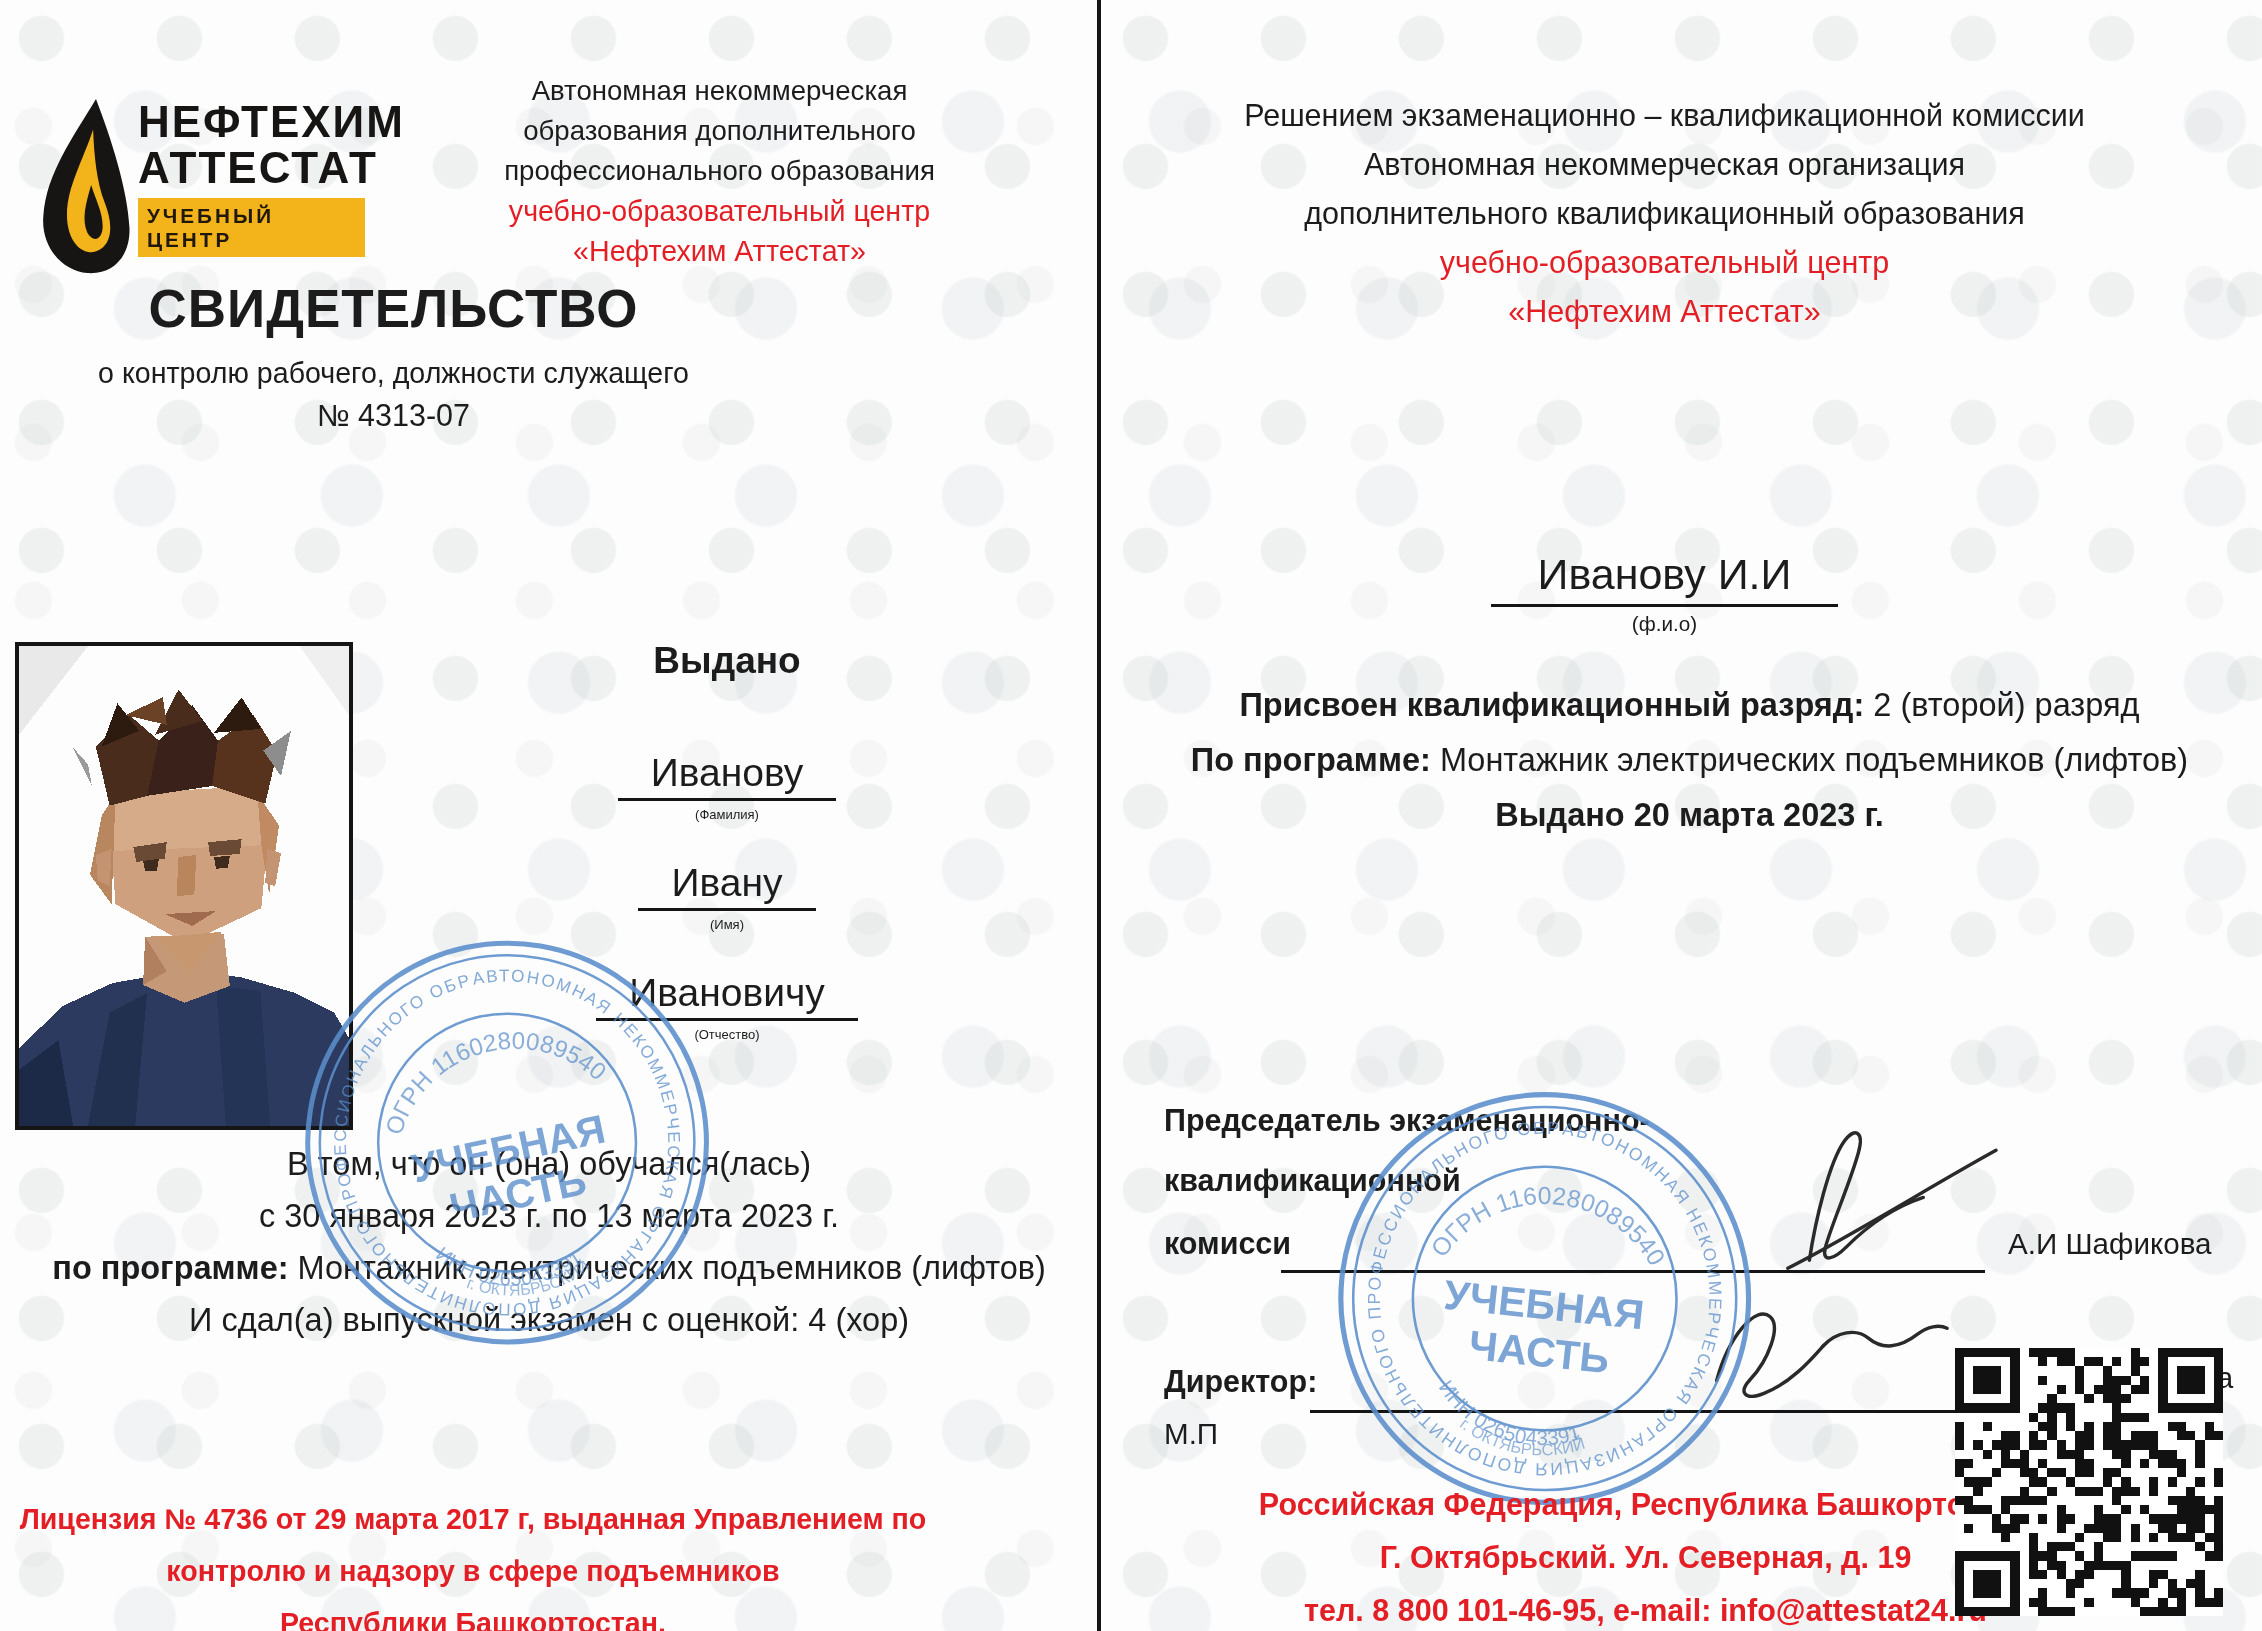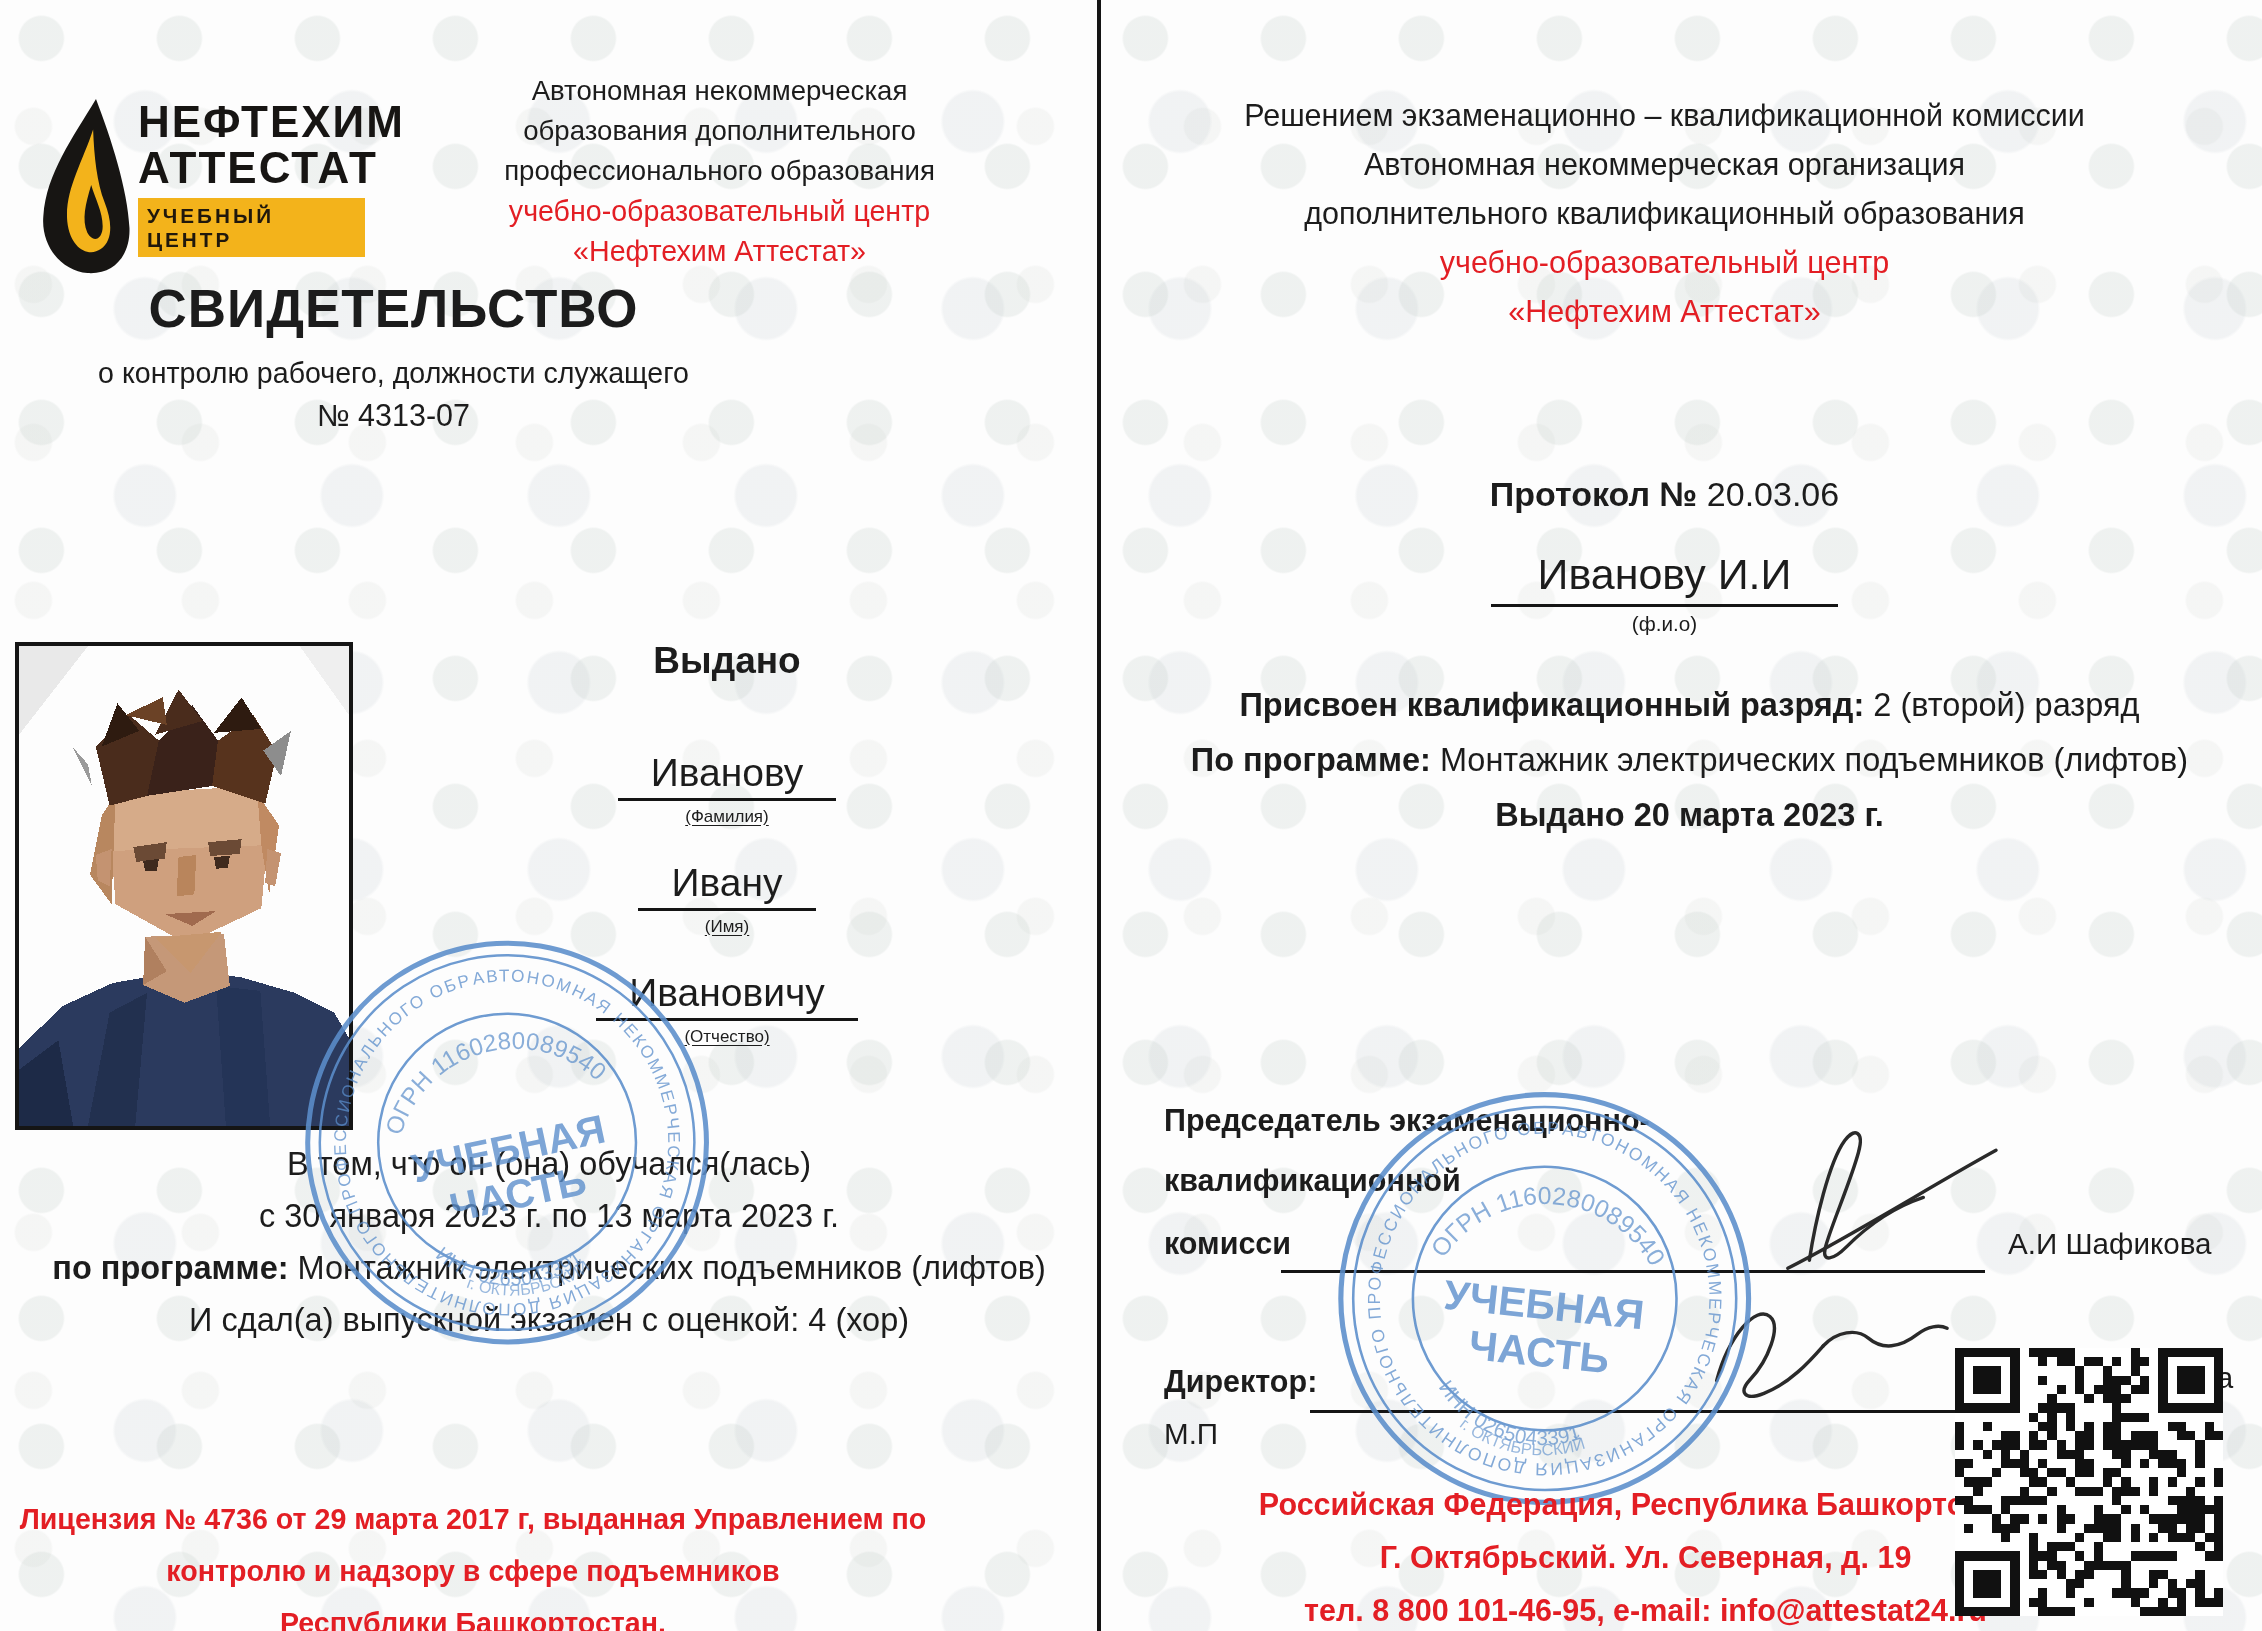--- a/index.html
+++ b/index.html
@@ -24,21 +24,21 @@
   .logo-banner{display:inline-block;margin-top:6.9px;background:#f3b31b;color:#20180c;
     font-weight:800;font-size:20.7px;letter-spacing:3px;padding:5.9px 8.9px 4.9px;}
   
   .org{font-size:27.6px;line-height:40px;}
   .org .red{font-size:28.6px;}
   .title{font-size:53px;font-weight:800;letter-spacing:1px;}
   .subtitle{font-size:28.6px;}
   .docnum{font-size:30.5px;}
   .issued{font-size:37px;font-weight:bold;}
   .fio-line{display:inline-block;border-bottom:3px solid #151515;padding:0 33px 3px;font-size:39px;}
-  .fio-label{font-size:17px;text-decoration:underline;text-underline-offset:3px;margin-top:5.9px;}
+  .fio-label{font-size:13px;text-underline-offset:3px;margin-top:5.9px;}
   .bodytext{font-size:32.5px;line-height:52px;}
   .license{font-size:28.6px;line-height:52px;font-weight:bold;}
   
   .rhead{font-size:30.5px;line-height:49px;}
   .rdate{font-size:33px;}
   .rproto{font-size:34px;}
   .rfio{display:inline-block;border-bottom:3px solid #151515;padding:0 47px 4.9px;font-size:43px;}
   .rfio-label{font-size:20.7px;margin-top:4.9px;}
   .qline{font-size:32.5px;line-height:55px;}
   .sig-label{font-size:30.5px;font-weight:bold;line-height:59px;}
@@ -175,24 +175,20 @@
 
   <div class="abs c rhead" style="left:1162px;top:91px;width:1005px;">
     <div>Решением экзаменационно – квалификационной комиссии</div>
     <div>Автономная некоммерческая организация</div>
     <div>дополнительного квалификационный образования</div>
     <div class="red">учебно-образовательный центр</div>
     <div class="red">«Нефтехим Аттестат»</div>
   </div>
 
 
-  <div class="abs c rproto" style="left:1162px;top:475px;width:1005px;">
-    <span class="b">Протокол №</span>
-    <span>20.03.06</span>
-  </div>
 
   <div class="abs c" style="left:1162px;top:550px;width:1005px;">
     <span class="rfio">Иванову И.И</span>
     <div class="rfio-label">(ф.и.о)</div>
   </div>
 
   <div class="abs c qline" style="left:1118px;top:678px;width:1143px;">
     <span class="b">Присвоен квалификационный разряд:</span>
     <span>2 (второй) разряд</span>
   </div>

